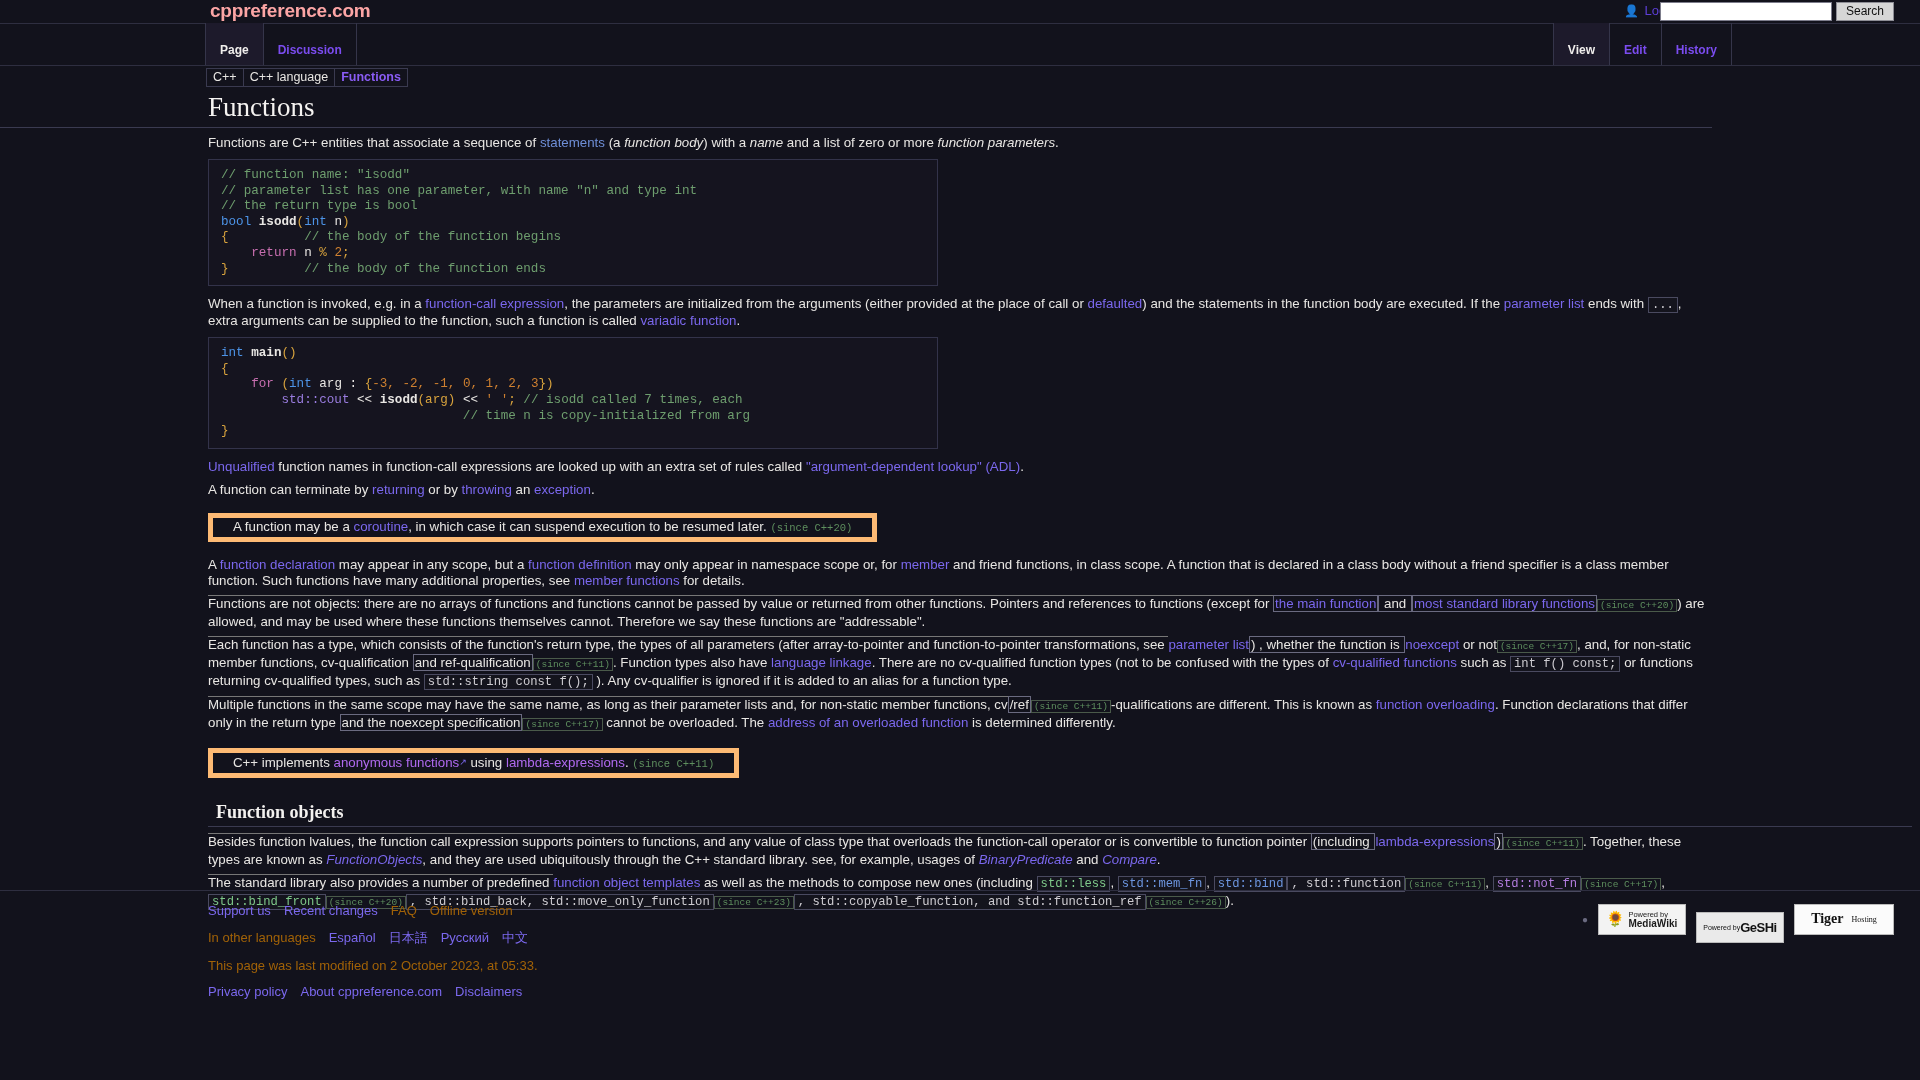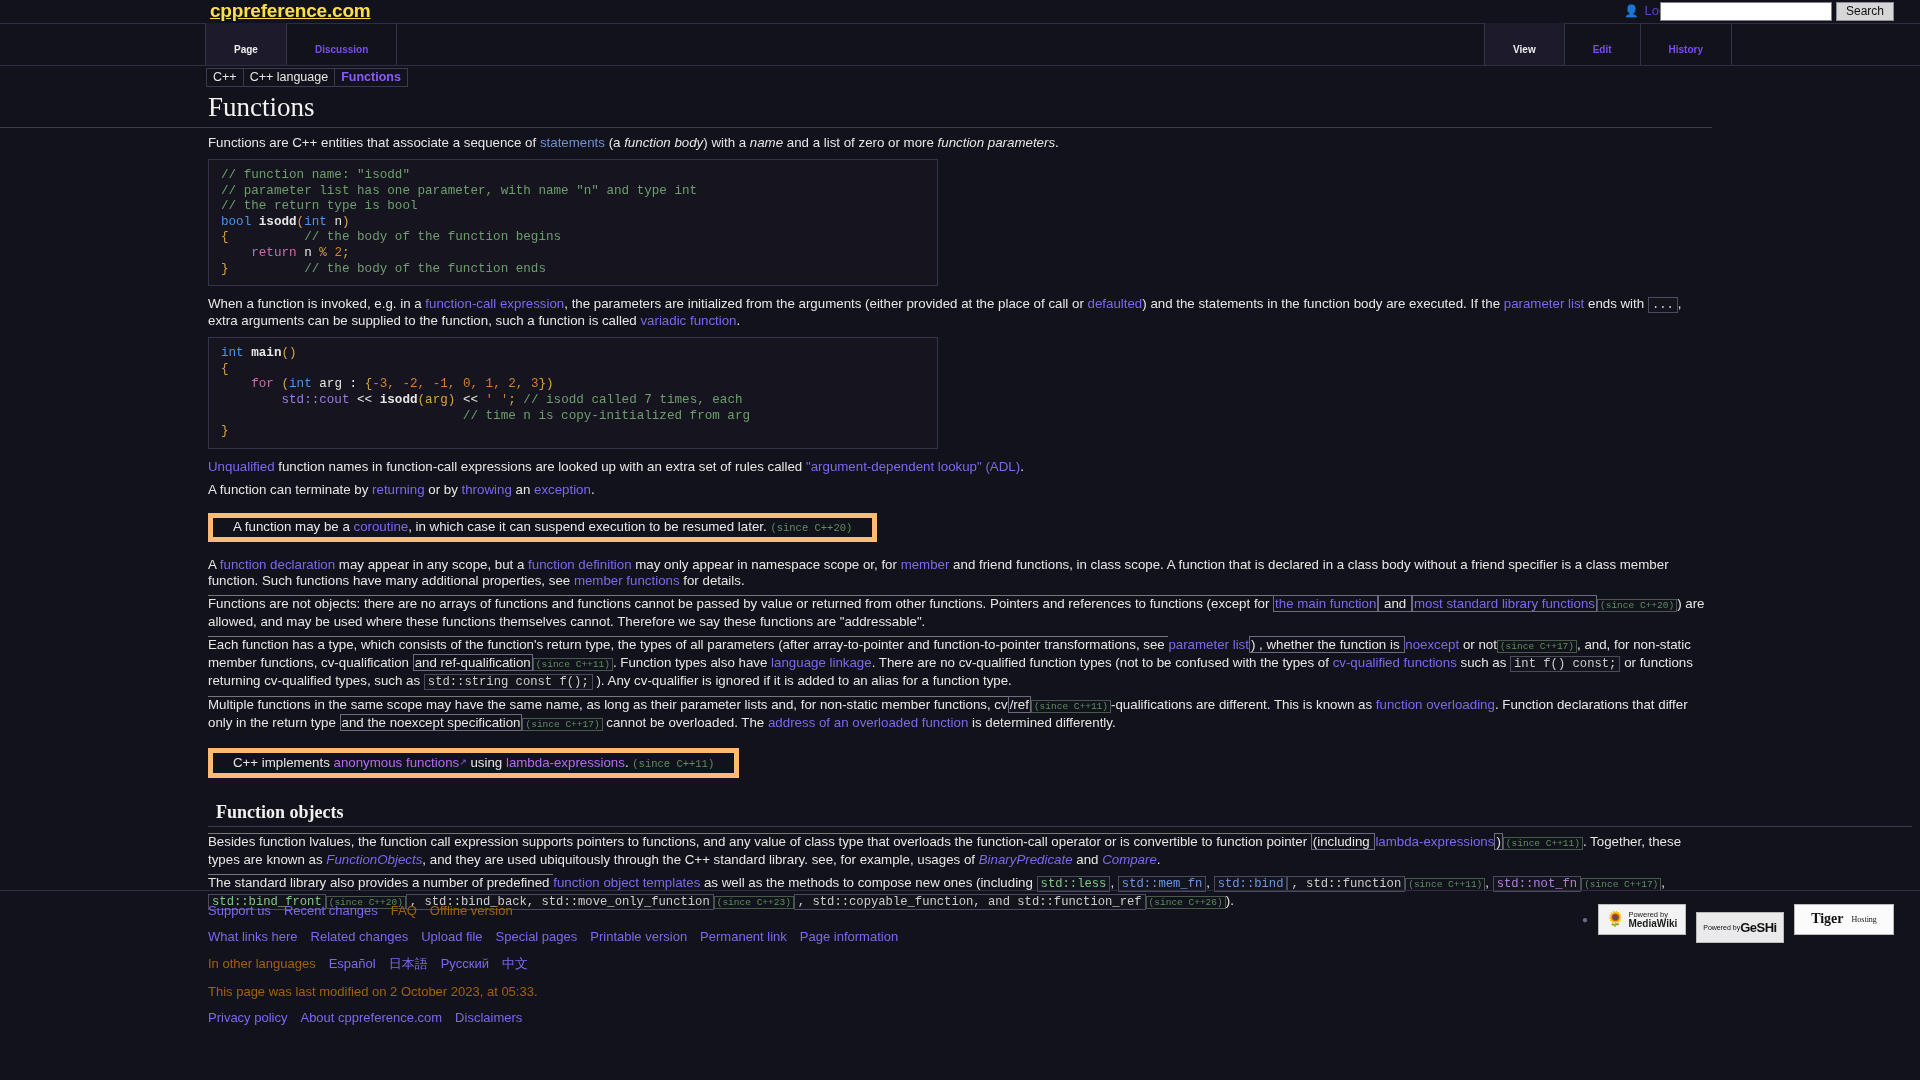--- a/index.html
+++ b/index.html
@@ -18,23 +18,22 @@
 
   
   #topbar {
     position: relative;
     height: 24px;
     background: #12121c;
     border-bottom: 1px solid #2e2e40;
   }
   #site-title {
     position: absolute; left: 210px; top: 0px;
-    font-size: 19px; font-weight: bold; color: #fde047;
+    font-size: 19px; font-weight: bold; color: #fca5a5;
     letter-spacing: -0.2px;
-    text-decoration: underline;
   }
   #user-area {
     position: absolute; right: 240px; top: 3px;
     display: flex; align-items: center; gap: 5px;
     font-size: 13px;
   }
   #user-icon { font-size: 12px; line-height: 1; }
   #login-link { color: #5d3fd8; font-weight: 500; }
   #search-wrap {
     position: absolute; right: 26px; top: 2px;
@@ -56,22 +55,22 @@
   
   #tabbar {
     position: relative; height: 42px;
     border-bottom: 1px solid #2e2e40;
     background: #12121c;
   }
   .tabgroup { position: absolute; bottom: 0; display: flex; align-items: flex-end; height: 42px; }
   #tabs-left  { left: 206px; }
   #tabs-right { right: 188px; }
   .tab {
-    padding: 0 28px; height: 42px; line-height: 54px;
-    font-size: 10px; border-left: 1px solid #35354a; border-right: 1px solid #35354a;
+    padding: 0 14px; height: 42px; line-height: 54px;
+    font-size: 12px; border-left: 1px solid #35354a; border-right: 1px solid #35354a;
     margin-left: -1px; white-space: nowrap;
   }
   .tab.selected { background: #1d1a2b; color: #f0eeec; font-weight: bold; }
   .tab.link { color: #7b4cf0; font-weight: bold; }
 
   
   #breadcrumb {
     position: absolute; left: 206px; top: 68px;
     display: flex; align-items: stretch;
     border: 1px solid #3a3a50; height: 19px;
@@ -256,29 +255,20 @@
 
   </div>
 </div>
 
 <div id="footer">
   <div class="frow">
     <span class="lnk">Support us</span>
     <span class="lnk">Recent changes</span>
     <span class="plain">FAQ</span>
     <span class="plain">Offline version</span>
-  </div>
-  <div class="frow">
-    <span class="lnk">What links here</span>
-    <span class="lnk">Related changes</span>
-    <span class="lnk">Upload file</span>
-    <span class="lnk">Special pages</span>
-    <span class="lnk">Printable version</span>
-    <span class="lnk">Permanent link</span>
-    <span class="lnk">Page information</span>
   </div>
   <div class="frow">
     <span class="plain">In other languages</span>
     <span class="lnk">Español</span>
     <span class="lnk">日本語</span>
     <span class="lnk">Русский</span>
     <span class="lnk">中文</span>
   </div>
   <div class="frow">
     <span class="plain">This page was last modified on 2 October 2023, at 05:33.</span>

